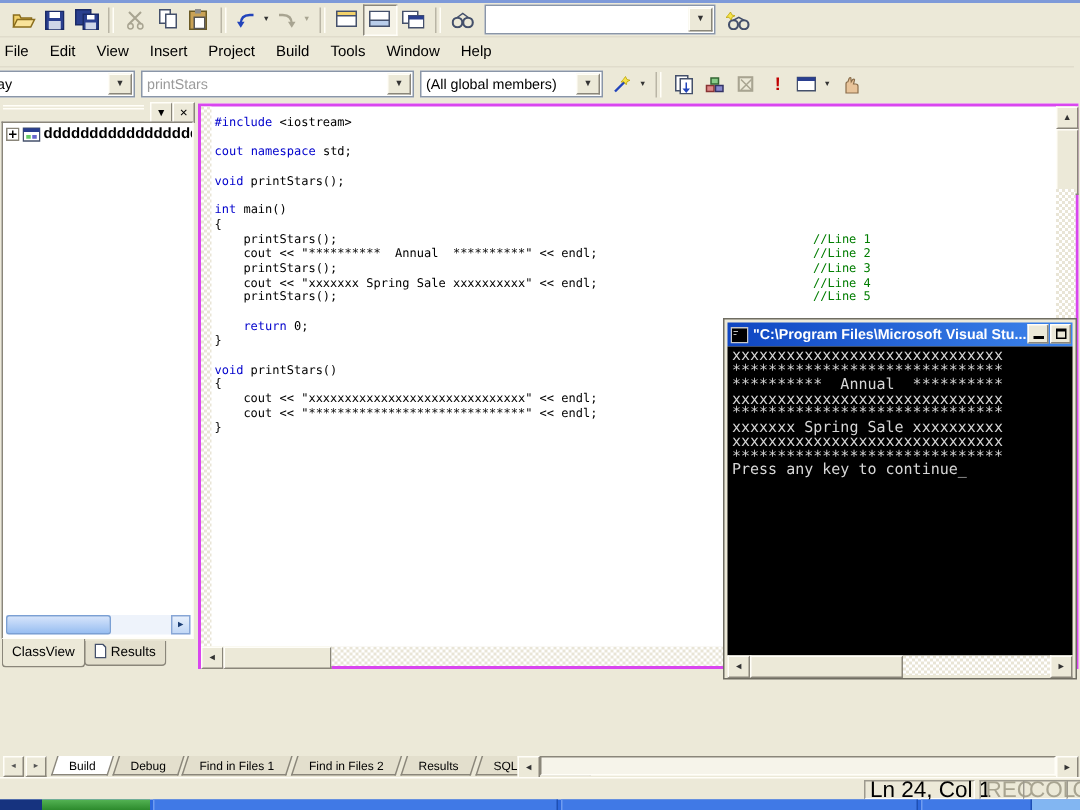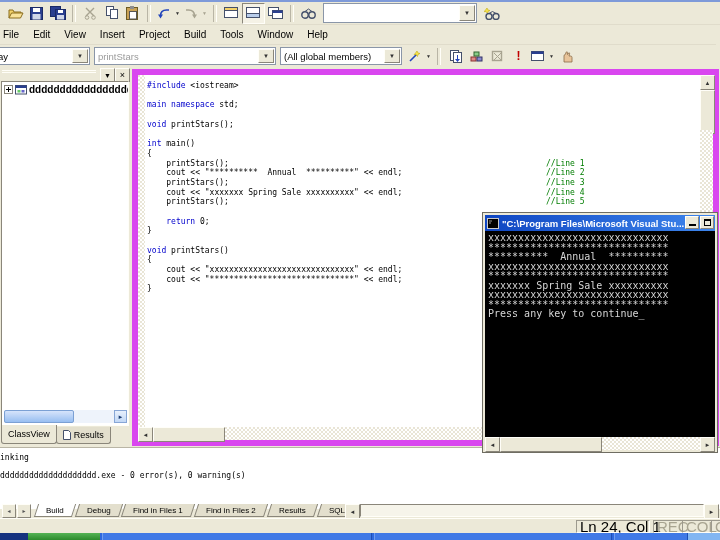--- a/index.html
+++ b/index.html
@@ -42,27 +42,27 @@
   .tree{position:absolute;left:1px;top:13px;width:128px;height:345px;background:#fff;
         border:1px solid;border-color:#8a867a #fffef8 #fffef8 #8a867a;box-sizing:border-box;overflow:hidden;}
   .tree-item{display:flex;align-items:center;gap:2px;padding:2px 0 0 2px;font-size:10px;font-weight:bold;
              white-space:nowrap;}
   .wsscroll{position:absolute;left:2px;bottom:2px;width:123px;height:13px;background:#eef3fb;display:flex;}
   .xpthumb{width:70px;height:13px;background:linear-gradient(#d6e4fb,#98bef1);border:1px solid #7ba0d4;
            border-radius:2px;box-sizing:border-box;}
   .xpbtn{width:13px;height:13px;background:linear-gradient(#e8f0fc,#c2d8f6);border:1px solid #87a6d6;
          box-sizing:border-box;display:flex;align-items:center;justify-content:center;
          font-size:6px;color:#1b3d74;margin-left:auto;}
-  .wstabs{position:absolute;left:1px;top:358px;display:flex;align-items:flex-end;height:18px;}
+  .wstabs{position:absolute;left:1px;top:358px;display:flex;align-items:center;height:18px;}
   .wstab{font-size:9px;padding:1px 6px 2px 6px;background:#e3dfcd;border:1px solid #8a867a;border-top:none;
          border-radius:0 0 3px 3px;margin-right:-1px;display:flex;align-items:center;gap:3px;height:13px;}
   .wstab.sel{background:#ece9d8;height:15px;z-index:2;position:relative;}
   
   .editor{position:absolute;left:132px;top:69px;width:587px;height:377px;background:#fff;
-          border:6px solid #d946ef;box-sizing:border-box;z-index:1;}
+          border:2px solid #d946ef;box-sizing:border-box;z-index:1;}
   .edmargin{position:absolute;left:0;top:0;bottom:13px;width:7px;}
   .code-area{position:absolute;left:9px;top:6px;right:14px;bottom:14px;overflow:hidden;
              font-family:"DejaVu Sans Mono",monospace;font-size:8px;line-height:9.7px;}
   .code-line{position:relative;height:9.7px;white-space:pre;}
   .tok-kw{color:#0000cc;} .tok-pl{color:#000;} .tok-cm{color:#007d00;}
   .edhscroll{position:absolute;left:0;bottom:0;height:13px;right:13px;display:flex;}
   .edvscroll{position:absolute;right:0;top:0;width:13px;bottom:13px;}
   .sbtn{width:13px;height:13px;display:flex;align-items:center;justify-content:center;flex:0 0 auto;}
   .edthumb{width:70px;height:13px;flex:0 0 auto;}
   
@@ -364,21 +364,21 @@
           <span>Results</span>
         </div>
       </div>
   </div>
 
   <div class="editor">
     <div class="edmargin chk"></div>
     <div class="code-area">
         <div class="code-line"><span class="tok-kw">#include</span><span class="tok-pl"> &lt;iostream&gt;</span></div>
         <div class="code-line"></div>
-        <div class="code-line"><span class="tok-kw">main</span><span class="tok-pl"> </span><span class="tok-kw">namespace</span><span class="tok-pl"> std;</span></div>
+        <div class="code-line"><span class="tok-kw">cout</span><span class="tok-pl"> </span><span class="tok-kw">namespace</span><span class="tok-pl"> std;</span></div>
         <div class="code-line"></div>
         <div class="code-line"><span class="tok-kw">void</span><span class="tok-pl"> printStars();</span></div>
         <div class="code-line"></div>
         <div class="code-line"><span class="tok-kw">int</span><span class="tok-pl"> main()</span></div>
         <div class="code-line"><span class="tok-pl">{</span></div>
         <div class="code-line"><span class="tok-pl">    printStars();</span><span class="tok-cm" style="position: absolute; left: 399px;">//Line 1</span></div>
         <div class="code-line"><span class="tok-pl">    cout &lt;&lt; "**********  Annual  **********" &lt;&lt; endl;</span><span class="tok-cm" style="position: absolute; left: 399px;">//Line 2</span></div>
         <div class="code-line"><span class="tok-pl">    printStars();</span><span class="tok-cm" style="position: absolute; left: 399px;">//Line 3</span></div>
         <div class="code-line"><span class="tok-pl">    cout &lt;&lt; "xxxxxxx Spring Sale xxxxxxxxxx" &lt;&lt; endl;</span><span class="tok-cm" style="position: absolute; left: 399px;">//Line 4</span></div>
         <div class="code-line"><span class="tok-pl">    printStars();</span><span class="tok-cm" style="position: absolute; left: 399px;">//Line 5</span></div>
@@ -425,21 +425,20 @@
     <div class="cbody"><div>xxxxxxxxxxxxxxxxxxxxxxxxxxxxxx</div><div>******************************</div><div>**********  Annual  **********</div><div>xxxxxxxxxxxxxxxxxxxxxxxxxxxxxx</div><div>******************************</div><div>xxxxxxx Spring Sale xxxxxxxxxx</div><div>xxxxxxxxxxxxxxxxxxxxxxxxxxxxxx</div><div>******************************</div><div>Press any key to continue_</div></div>
     <div class="cscroll">
       <div class="sbtn r3d arrowglyph">◄</div>
       <div class="cthumb r3d"></div>
       <div class="chk" style="flex:1"></div>
       <div class="sbtn r3d arrowglyph">►</div>
     </div>
   </div>
 
   <div class="output">
-    <div class="outtext"><div>inking</div><div>&nbsp;</div><div>dddddddddddddddddddd.exe - 0 error(s), 0 warning(s)</div></div>
     <div class="outtabs">
       <div class="tab-arrows">
         <div class="tab-arrow r3d">◄</div>
         <div class="tab-arrow r3d">►</div>
       </div>
       <div style="display:flex;">
           <div class="otab sel">
             <span>Build</span>
           </div>
           <div class="otab">

